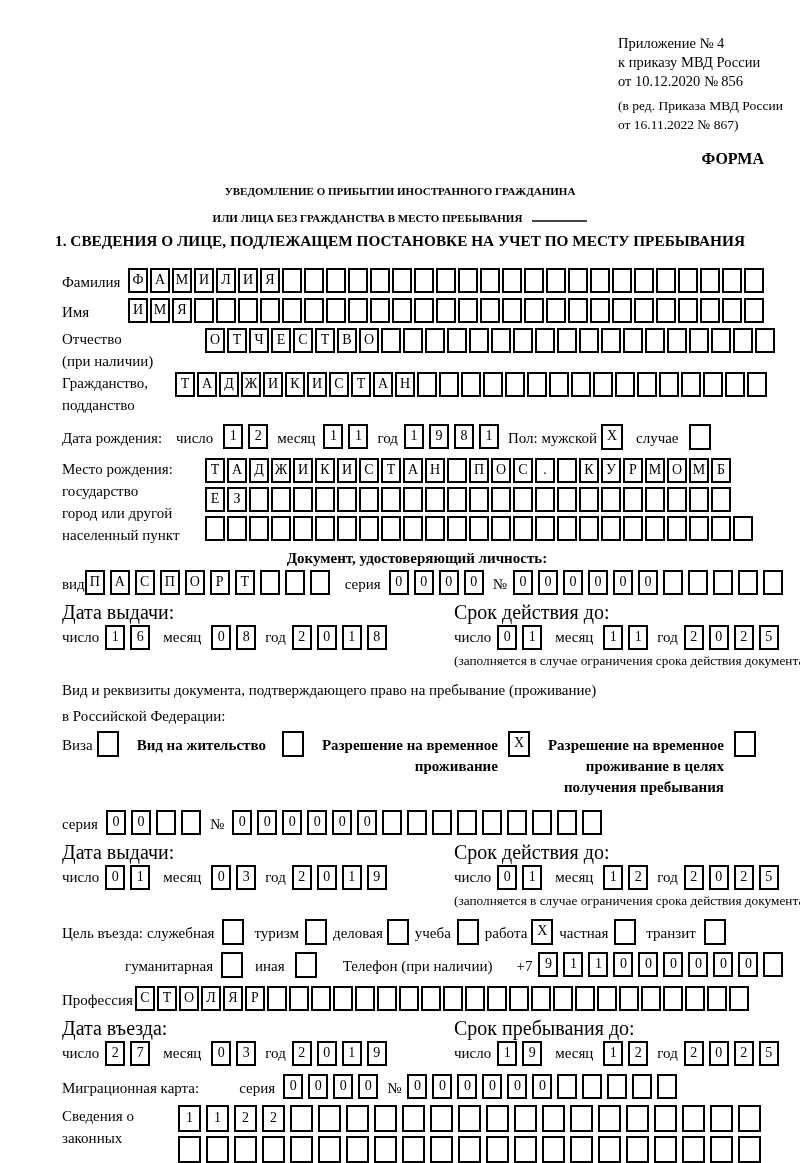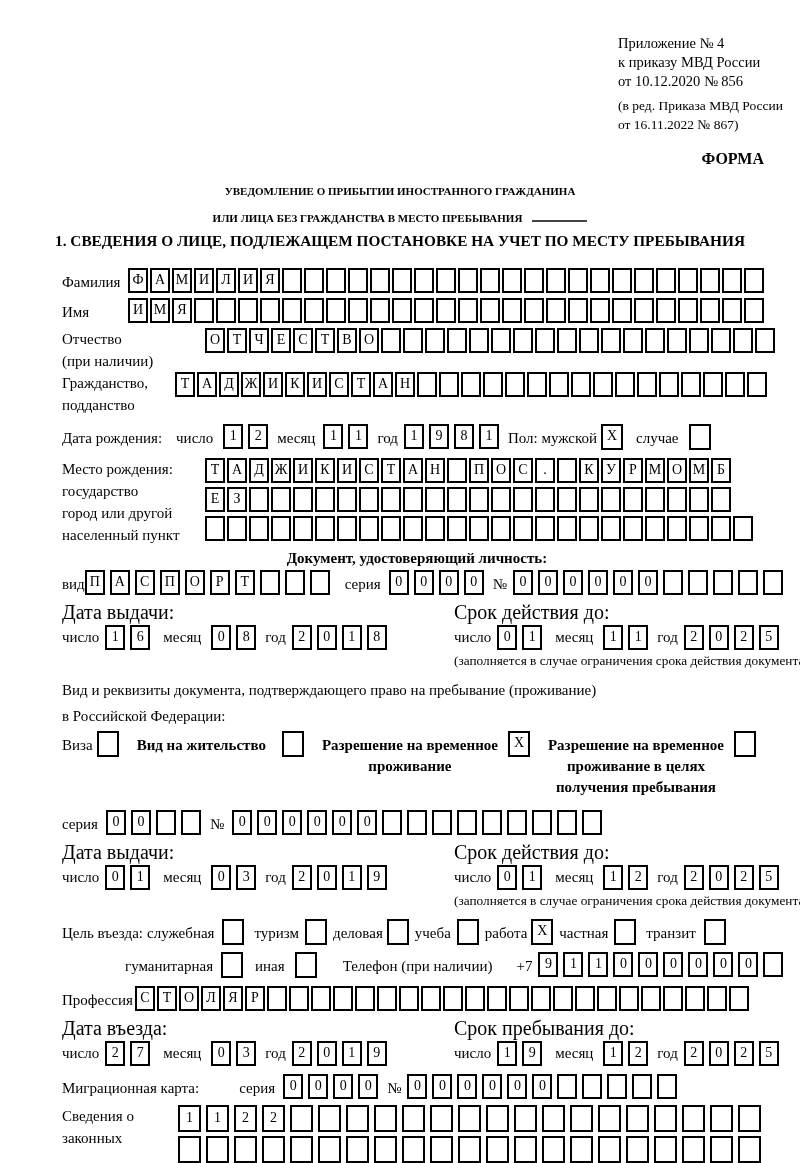--- a/index.html
+++ b/index.html
@@ -27,21 +27,21 @@
   .big .cell{width:23px;height:27px;margin-right:5px;line-height:22px;}
   .cellstack .cells{margin-bottom:4px;}
   .dochead{text-align:center;font-weight:bold;font-size:15px;margin-top:4px;padding-left:34px;}
   .dates{display:flex;margin:8px 25px 0 62px;align-items:flex-start;}
   .dcol1{width:392px;flex:none;}
   .dcolinner{display:inline-block;}
   .dhead{text-align:left;font-size:20px;line-height:19px;}
   .drow{display:flex;align-items:flex-start;margin-top:3px;}
   .dnote{font-size:13.3px;text-align:right;margin-top:3px;white-space:nowrap;}
   .plain{font-size:15px;line-height:26px;margin:8px 25px 0 62px;}
-  .optlbl{font-size:15px;line-height:21px;text-align:center;padding-top:4px;}
+  .optlbl{font-size:15px;line-height:21px;text-align:right;padding-top:4px;}
   .ml4{margin-left:4px;} .ml6{margin-left:6px;} .ml8{margin-left:8px;} .ml10{margin-left:10px;}
   .ml14{margin-left:14px;} .ml16{margin-left:16px;font-weight:bold;} .ml24{margin-left:24px;} .ml40{margin-left:40px;}
   .mt8{margin-top:8px;} .mt10{margin-top:10px;} .mt12{margin-top:12px;} .mt18{margin-top:18px;}
 </style>
 </head>
 <body>
 
 <div class="page">
 
   <div class="annex">

